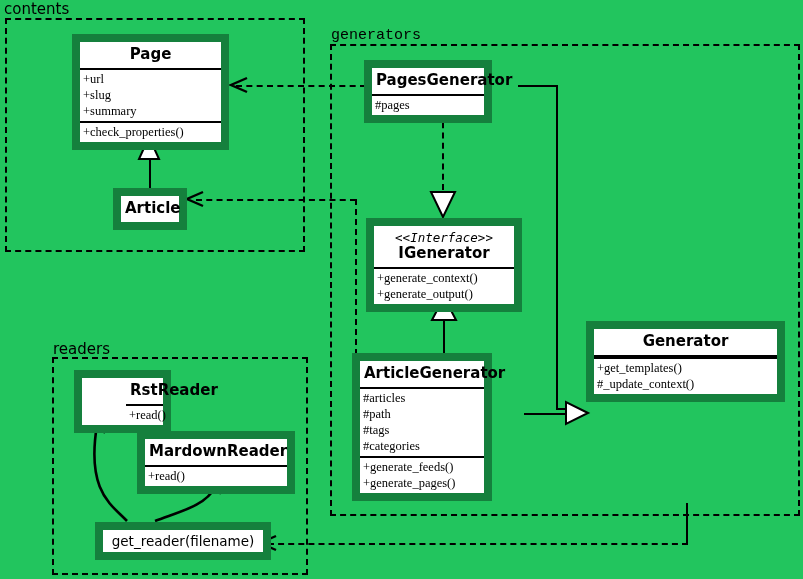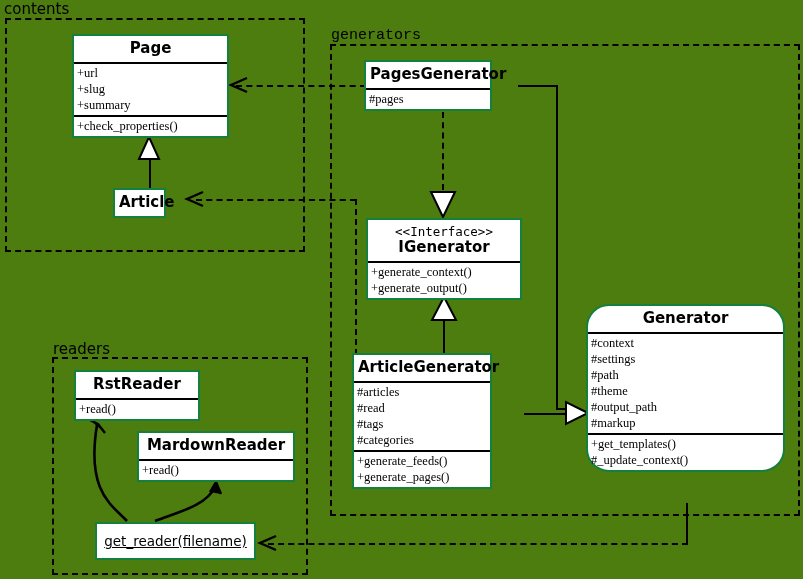--- a/index.html
+++ b/index.html
@@ -5,58 +5,59 @@
   html,body{margin:0;padding:0;background:#ffffff;}
   body{
     font-family:"DejaVu Sans","Liberation Sans",sans-serif;
     -webkit-font-smoothing:none;
   }
   #canvas{
     position:relative;
     width:803px;
     height:579px;
     overflow:hidden;
-    background:#4d7c0f;
+    background:#22c55e;
   }
   
   .pkg{
     position:absolute;
     border:2px dashed #000;
     box-sizing:border-box;
     background:transparent;
   }
   .pkg-label{
     position:absolute;
     font-size:15px;
     color:#000;
     white-space:nowrap;
     letter-spacing:0px;
   }
   
   .cls{
     position:absolute;
-    border:2px solid #15803d;
+    border:8px solid #15803d;
     background:#fff;
     box-sizing:border-box;
     z-index:5;
   }
   .cls .hdr{
     text-align:center;
     font-weight:bold;
     font-size:15px;
     padding:4px 4px 5px 4px;
     line-height:17px;
     color:#000;
   }
   .cls .stereo{
     display:block;
     font-weight:normal;
     font-family:"DejaVu Sans Mono","Liberation Mono",monospace;
     font-size:12.5px;
     line-height:15px;
+    font-style:italic;
   }
   .cls .sep{
     border-top:2px solid #000;
     height:0;
     font-size:0;
     line-height:0;
   }
   .cls .compart{
     padding:1px 3px 2px 3px;
   }
@@ -154,21 +155,21 @@
       <div class="item">+url</div>
       <div class="item">+slug</div>
       <div class="item">+summary</div>
     </div>
     <div class="sep"></div>
     <div class="compart">
       <div class="item">+check_properties()</div>
     </div>
   </div>
 
-  <div class="cls" style="left:113px;top:188px;width:53px;">
+  <div class="cls" style="left:113px;top:188px;width:74px;">
     <div class="hdr">Article</div>
   </div>
 
   <div class="cls" style="left:364px;top:60px;width:128px;">
     <div class="hdr">PagesGenerator</div>
     <div class="sep"></div>
     <div class="compart">
       <div class="item">#pages</div>
     </div>
   </div>
@@ -183,62 +184,54 @@
       <div class="item">+generate_context()</div>
       <div class="item">+generate_output()</div>
     </div>
   </div>
 
   <div class="cls" style="left:352px;top:353px;width:140px;">
     <div class="hdr">ArticleGenerator</div>
     <div class="sep"></div>
     <div class="compart">
       <div class="item">#articles</div>
-      <div class="item">#read</div>
+      <div class="item">#path</div>
       <div class="item">#tags</div>
       <div class="item">#categories</div>
     </div>
     <div class="sep"></div>
     <div class="compart">
       <div class="item">+generate_feeds()</div>
       <div class="item">+generate_pages()</div>
     </div>
   </div>
 
-  <div class="cls" style="left:586px;top:304px;width:199px;border-radius:23px;">
+  <div class="cls" style="left:586px;top:321px;width:199px;">
     <div class="hdr">Generator</div>
     <div class="sep"></div>
-    <div class="compart">
-      <div class="item">#context</div>
-      <div class="item">#settings</div>
-      <div class="item">#path</div>
-      <div class="item">#theme</div>
-      <div class="item">#output_path</div>
-      <div class="item">#markup</div>
-    </div>
     <div class="sep"></div>
     <div class="compart">
       <div class="item">+get_templates()</div>
       <div class="item">#_update_context()</div>
     </div>
   </div>
 
-  <div class="cls" style="left:74px;top:370px;width:126px;">
+  <div class="cls" style="left:74px;top:370px;width:97px;padding-left:44px;">
     <div class="hdr">RstReader</div>
     <div class="sep"></div>
     <div class="compart">
       <div class="item">+read()</div>
     </div>
   </div>
 
   <div class="cls" style="left:137px;top:431px;width:158px;">
     <div class="hdr">MardownReader</div>
     <div class="sep"></div>
     <div class="compart">
       <div class="item">+read()</div>
     </div>
   </div>
 
-  <div class="cls plain" style="left:95px;top:522px;width:161px;height:38px;text-decoration:underline;">
+  <div class="cls plain" style="left:95px;top:522px;width:176px;height:38px;">
     <span class="plainlbl">get_reader(filename)</span>
   </div>
 
 </div>
 
 </body></html>

